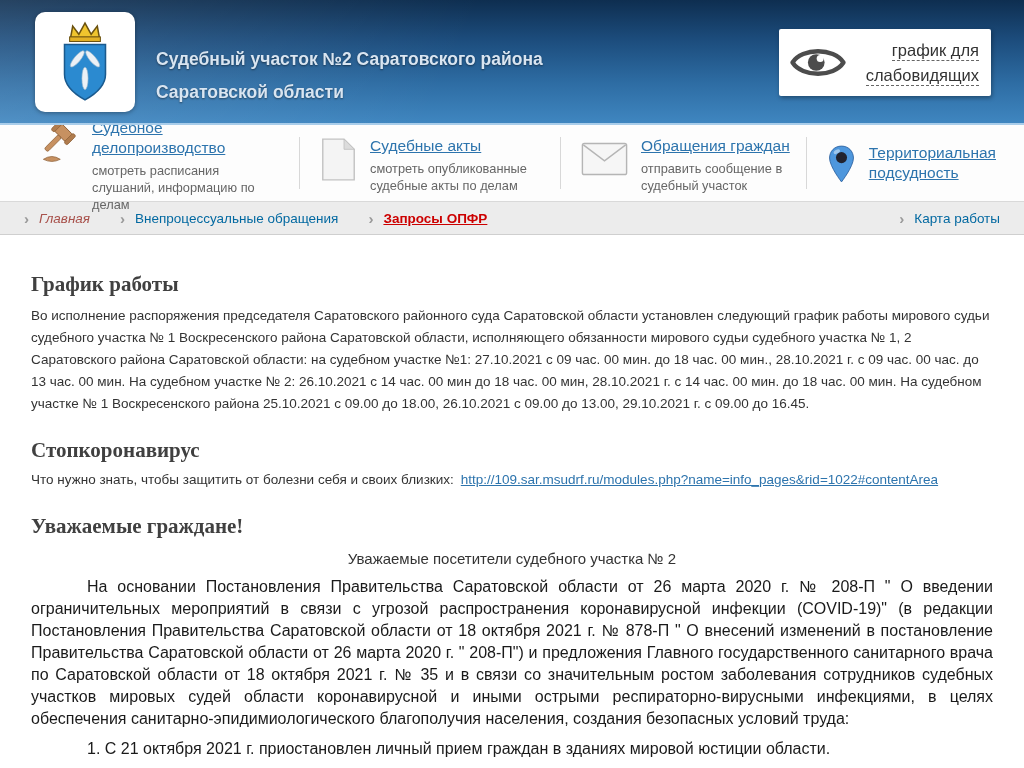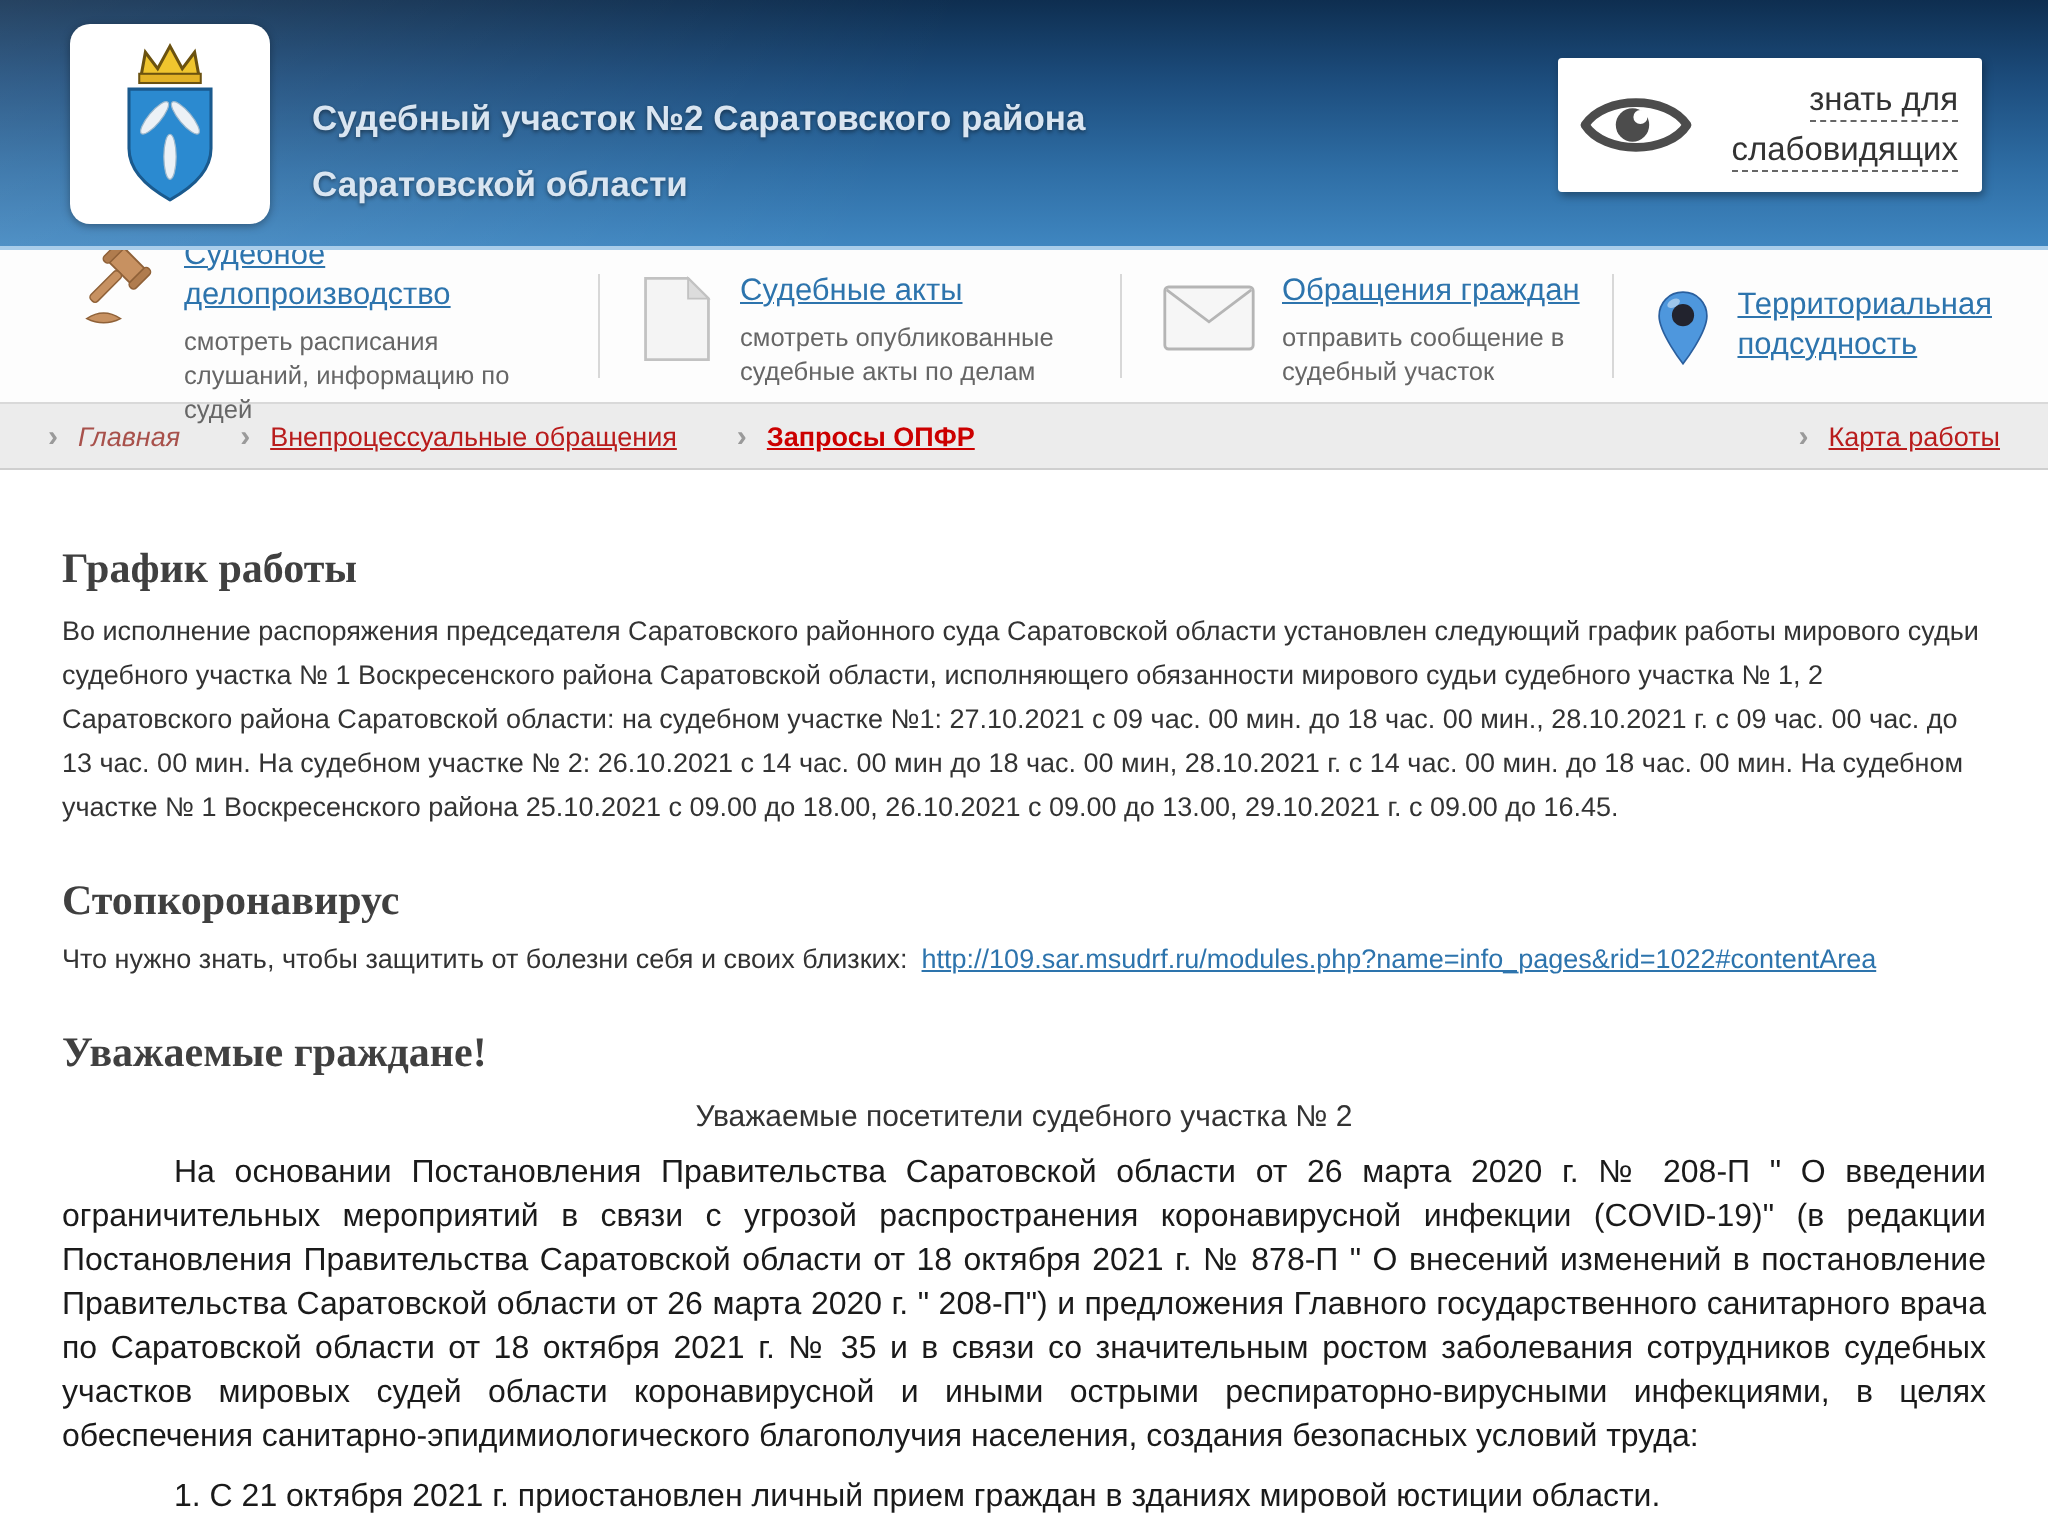--- a/index.html
+++ b/index.html
@@ -39,21 +39,21 @@
   .svc-sub { margin-top: 4px; color: #666; font-size: 12.8px; line-height: 17px; }
   .vdiv { width: 1px; height: 52px; background: #d8d8d8; flex: 0 0 1px; }
 
   
   .breadcrumbs { display: flex; align-items: center; height: 34px; background: #ececec;
     border-top: 1px solid #d9d9d9; border-bottom: 1px solid #cfcfcf;
     padding: 0 24px; font-size: 13.5px; }
   .crumb { display: flex; align-items: center; margin-right: 30px; white-space: nowrap; }
   .chev { color: #9a9a9a; font-weight: bold; font-size: 15px; margin-right: 10px; line-height: 1; }
   .crumb-home { color: #a8514b; cursor: pointer; font-style: italic; }
-  .crumb-link { color: #b91c1c; text-decoration: underline; cursor: pointer; }
+  .crumb-link { color: #0369a1; cursor: pointer; }
   .crumb-current { color: #cc0000; font-weight: bold; text-decoration: underline; cursor: pointer; }
   .spacer { flex: 1; }
   .crumb.last { margin-right: 0; }
 
   
   .content { padding: 14px 31px 0; }
   .section-heading { font-family: "Liberation Serif", serif; color: #404040;
     font-size: 21px; font-weight: 600; margin-top: 22px; line-height: 26px; }
   .body-text { margin-top: 8px; font-size: 13.5px; color: #333; line-height: 22px; }
   .covid-line { margin-top: 6px; }
@@ -82,40 +82,40 @@
     </svg>
   </div>
   <h1 class="site-title">Судебный участок №2 Саратовского района Саратовской области</h1>
   <button class="accessibility-btn">
     <svg viewBox="0 0 66 42" width="58" height="37" aria-hidden="true">
       <path d="M4 21 C15 4 51 4 62 21 C51 38 15 38 4 21 Z" fill="#fff" stroke="#4c4c4c" stroke-width="5" stroke-linejoin="round"></path>
       <circle cx="31" cy="21" r="9.5" fill="#4c4c4c"></circle>
       <circle cx="35.5" cy="16.5" r="4" fill="#fff"></circle>
     </svg>
     <span class="acc-text">
-      <span class="dashed">знать для</span><br>
+      <span class="dashed">график для</span><br>
       <span class="dashed">слабовидящих</span>
     </span>
   </button>
 </header>
 
 <nav class="services">
   <div class="service">
     <svg class="svc-icon" viewBox="0 0 48 48" width="45" height="45" aria-hidden="true">
       <g transform="rotate(45 24 22)">
         <rect x="14" y="6" width="20" height="11" rx="3" fill="#c79161" stroke="#8f6138" stroke-width="1"></rect>
         <rect x="12" y="4.5" width="4.5" height="14" rx="2" fill="#b07c4e" stroke="#8f6138" stroke-width="0.8"></rect>
         <rect x="31.5" y="4.5" width="4.5" height="14" rx="2" fill="#b07c4e" stroke="#8f6138" stroke-width="0.8"></rect>
         <rect x="21.5" y="17" width="5" height="21" rx="2" fill="#c79161" stroke="#8f6138" stroke-width="0.8"></rect>
       </g>
       <path d="M10 43 q9 -6 18 0 q-9 4.5 -18 0 z" fill="#c79161" stroke="#8f6138" stroke-width="0.8"></path>
     </svg>
     <div class="svc-text">
       <a class="svc-title">Судебное делопроизводство</a>
-      <div class="svc-sub">смотреть расписания слушаний, информацию по судей</div>
+      <div class="svc-sub">смотреть расписания слушаний, информацию по делам</div>
     </div>
   </div>
   <div class="vdiv"></div>
   <div class="service">
     <svg class="svc-icon" viewBox="0 0 40 48" width="37" height="45" aria-hidden="true">
       <path d="M3 2 H26 L37 13 V46 H3 Z" fill="#f4f4f4" stroke="#c2c2c2" stroke-width="1.5"></path>
       <path d="M26 2 L26 13 L37 13 Z" fill="#dcdcdc" stroke="#c2c2c2" stroke-width="1"></path>
     </svg>
     <div class="svc-text">
       <a class="svc-title">Судебные акты</a>

